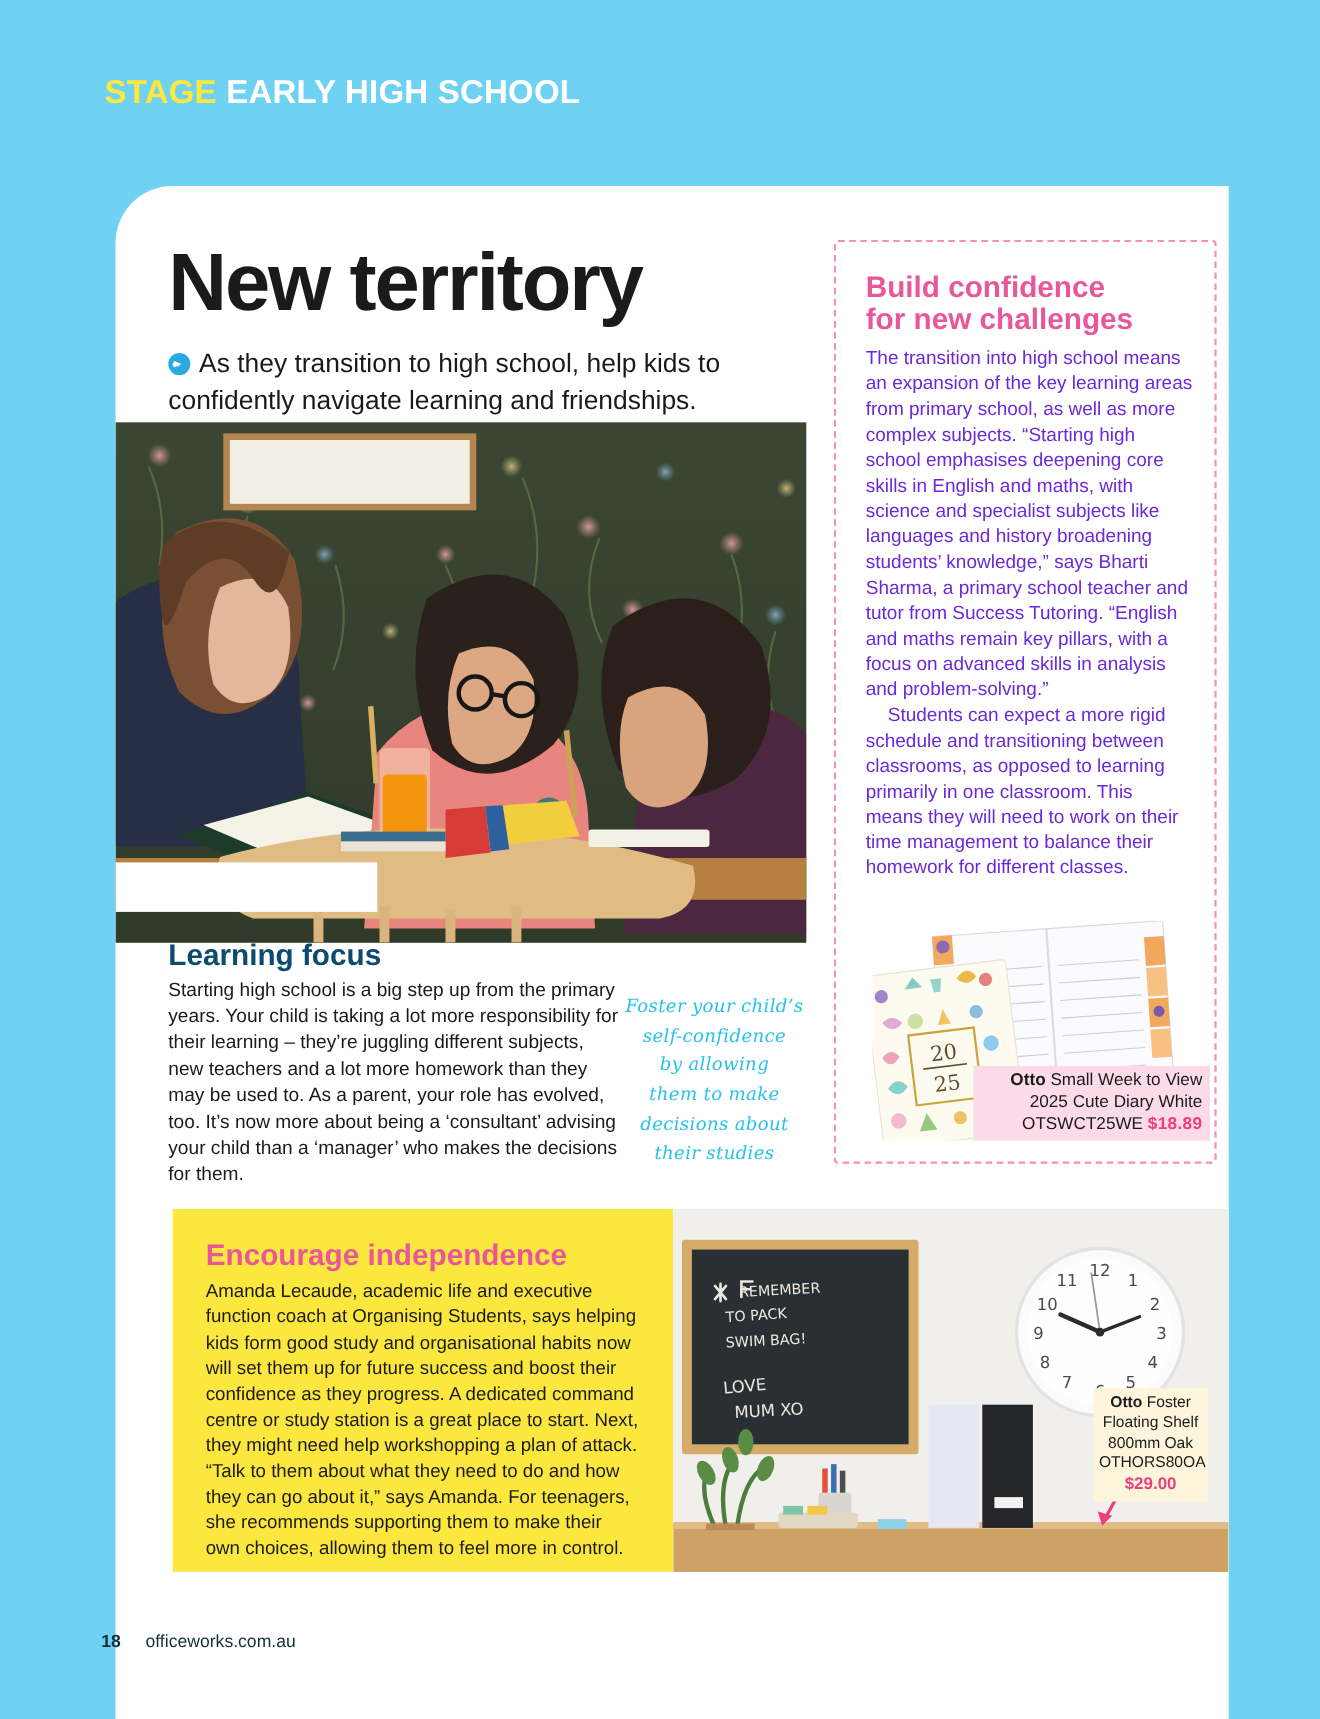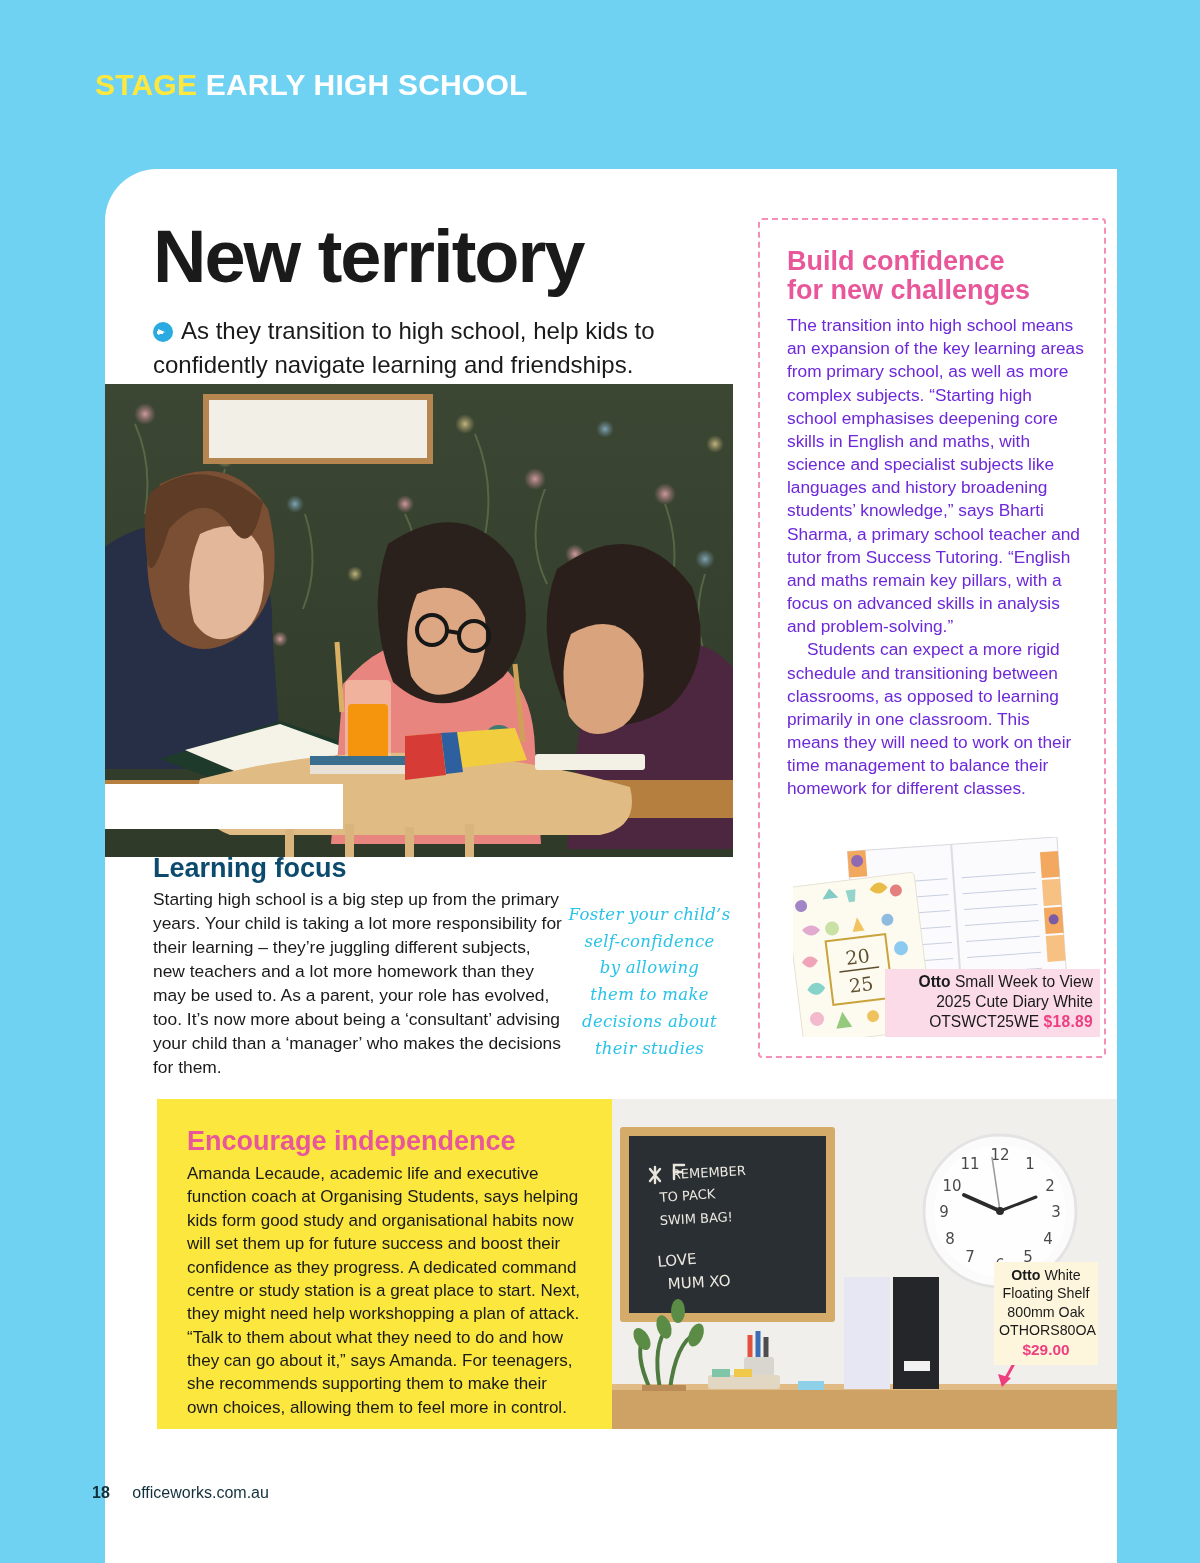--- a/index.html
+++ b/index.html
@@ -425,21 +425,21 @@
 
       <rect x="186" y="282" width="26" height="9" fill="#8dd0e8"></rect>
 
       <path d="M412 246 q-14 26 -22 40" stroke="#ef3e7f" stroke-width="3" fill="none"></path>
       <path d="M390 288 l-4 -13 l13 4z" fill="#ef3e7f"></path>
     </svg>
   </div>
 
 
   <div class="prod-shelf">
-    <div><span class="brand">Otto</span> <span>White</span></div>
+    <div><span class="brand">Otto</span> <span>Foster</span></div>
     <div>Floating Shelf</div>
     <div>800mm Oak</div>
     <div>OTHORS80OA</div>
     <div class="price">$29.00</div>
   </div>
 
 </div>
 
 <div class="footer">
   <span class="pg">18</span>

